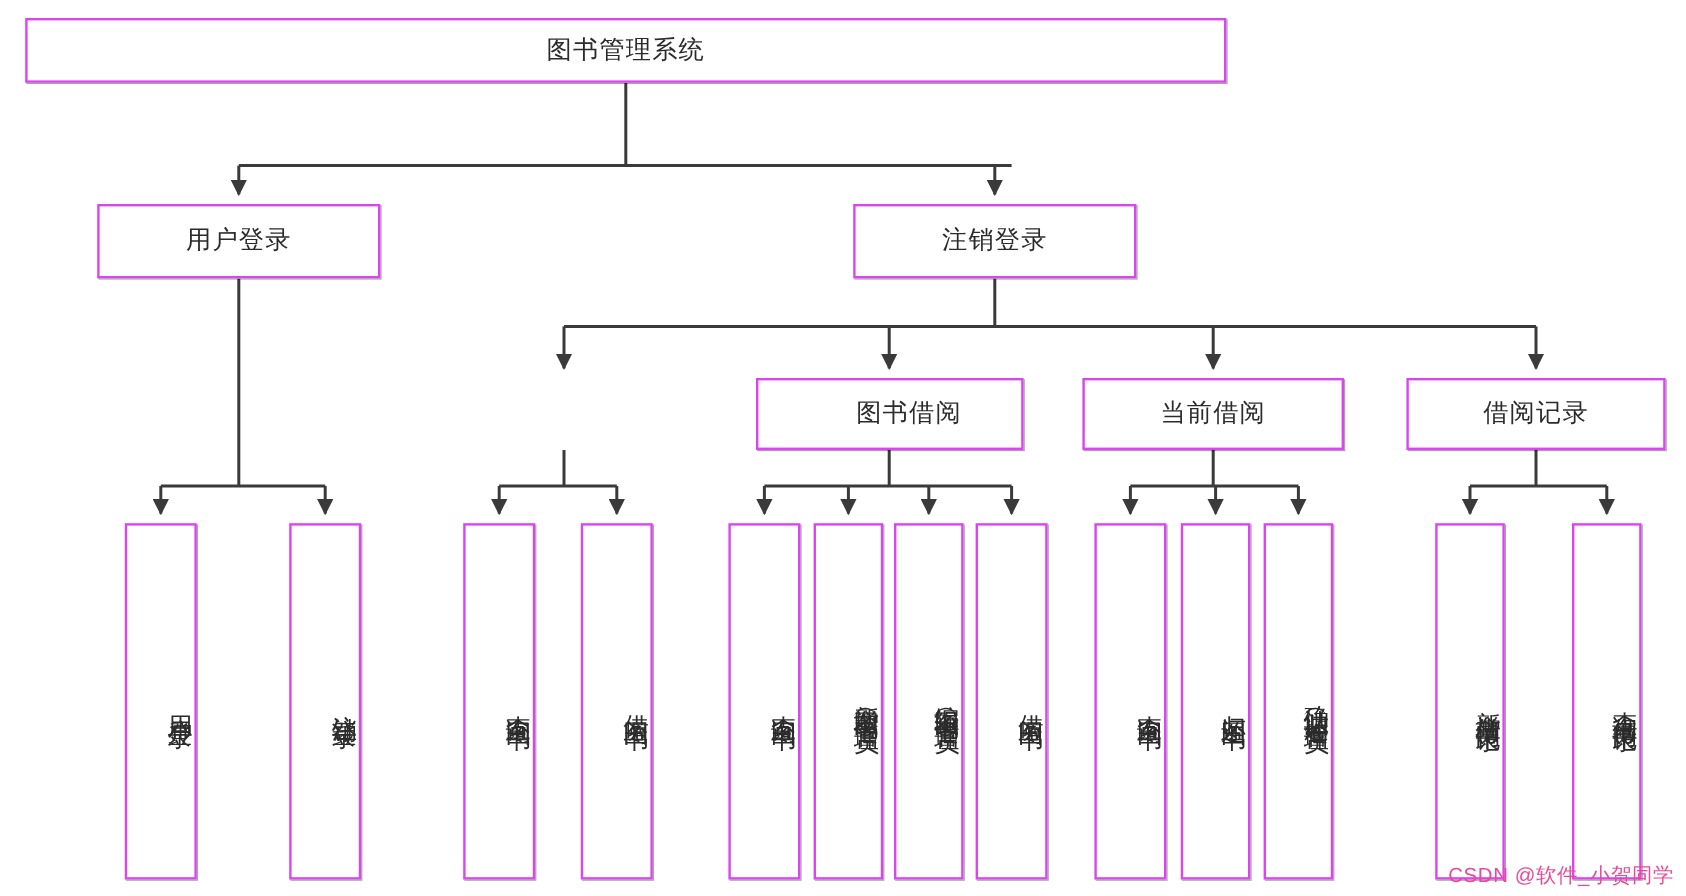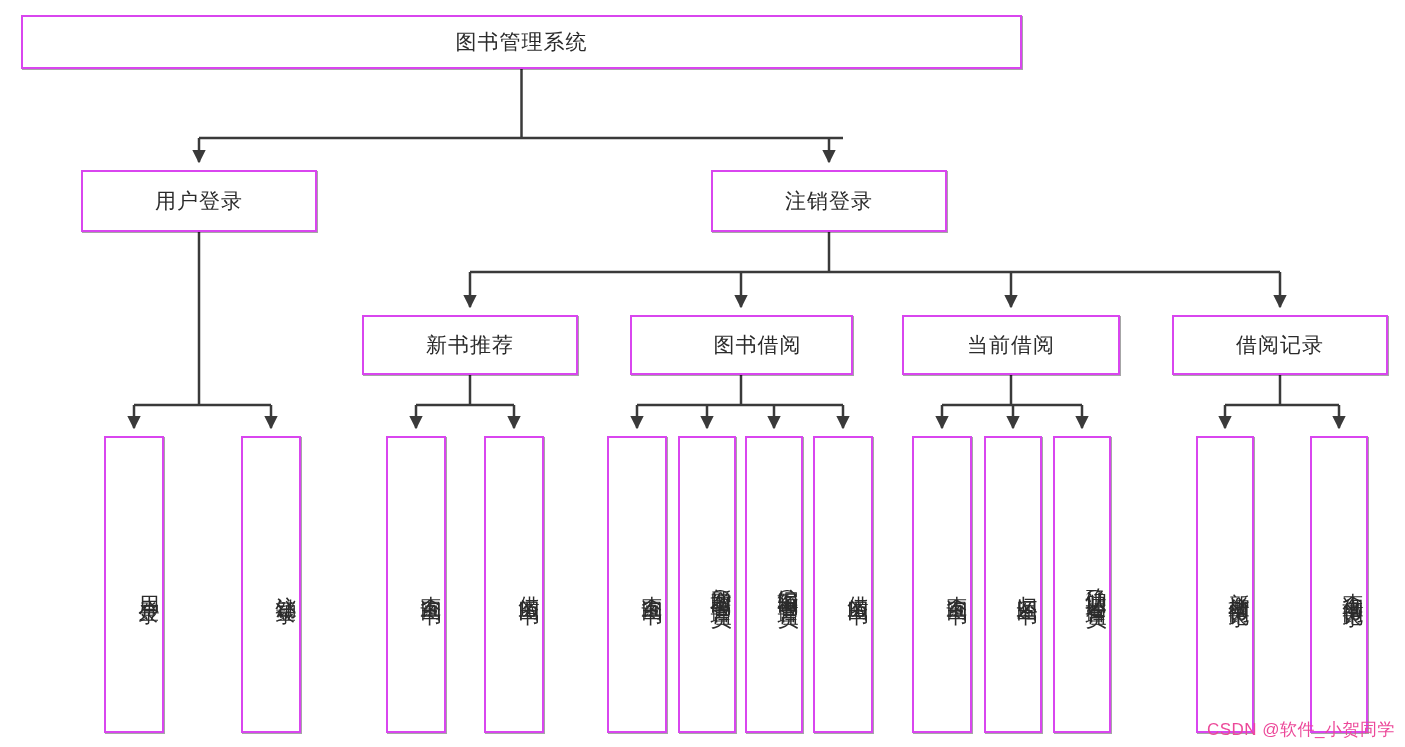--- a/index.html
+++ b/index.html
@@ -120,21 +120,20 @@
       <path d="M 1225 405 L 1225 428" marker-end="url(#arrow)"></path>
       <path d="M 1339 405 L 1339 428" marker-end="url(#arrow)"></path>
     </g>
   </svg>
 
   <div class="node horiz" style="left:21px; top:15px; width:1001px; height:54px;">图书管理系统</div>
 
   <div class="node horiz" style="left:81px; top:170px; width:236px; height:62px;">用户登录</div>
   <div class="node horiz" style="left:711px; top:170px; width:236px; height:62px;">注销登录</div>
 
-  <div class="node horiz" style="left:362px; top:315px; width:216px; height:60px;">新书推荐</div>
   <div class="node horiz" style="left:630px; top:315px; width:223px; height:60px;padding-left:32px;">图书借阅</div>
   <div class="node horiz" style="left:1172px; top:315px; width:216px; height:60px;">借阅记录</div>
   <div class="node horiz" style="left:902px; top:315px; width:218px; height:60px;">当前借阅</div>
 
   <div class="node vert" style="left:104px; top:436px; width:60px; height:297px;">用户登录</div>
   <div class="node vert" style="left:241px; top:436px; width:60px; height:297px;">注销登录</div>
   <div class="node vert" style="left:386px; top:436px; width:60px; height:297px;">查询图书</div>
   <div class="node vert" style="left:484px; top:436px; width:60px; height:297px;">借阅图书</div>
   <div class="node vert" style="left:607px; top:436px; width:60px; height:297px;">查询图书</div>
   <div class="node vert tall-text" style="left:678px; top:436px; width:58px; height:297px;">新增图书（管理员）</div>

